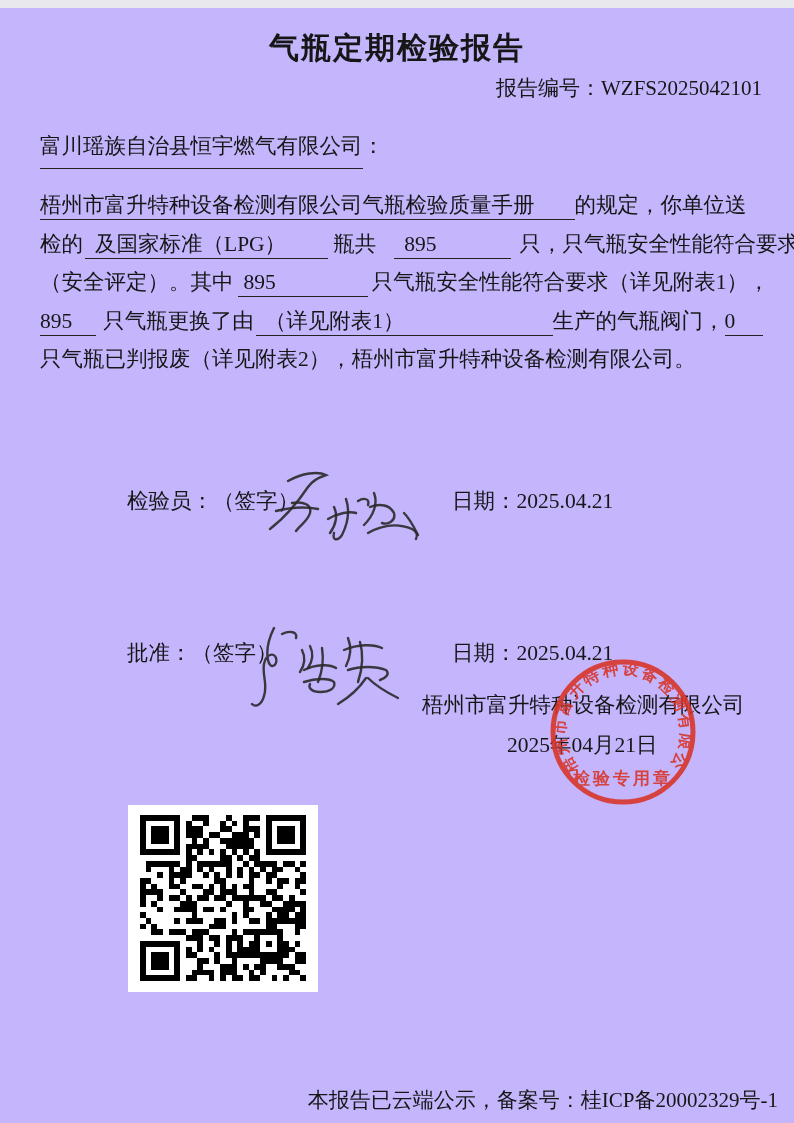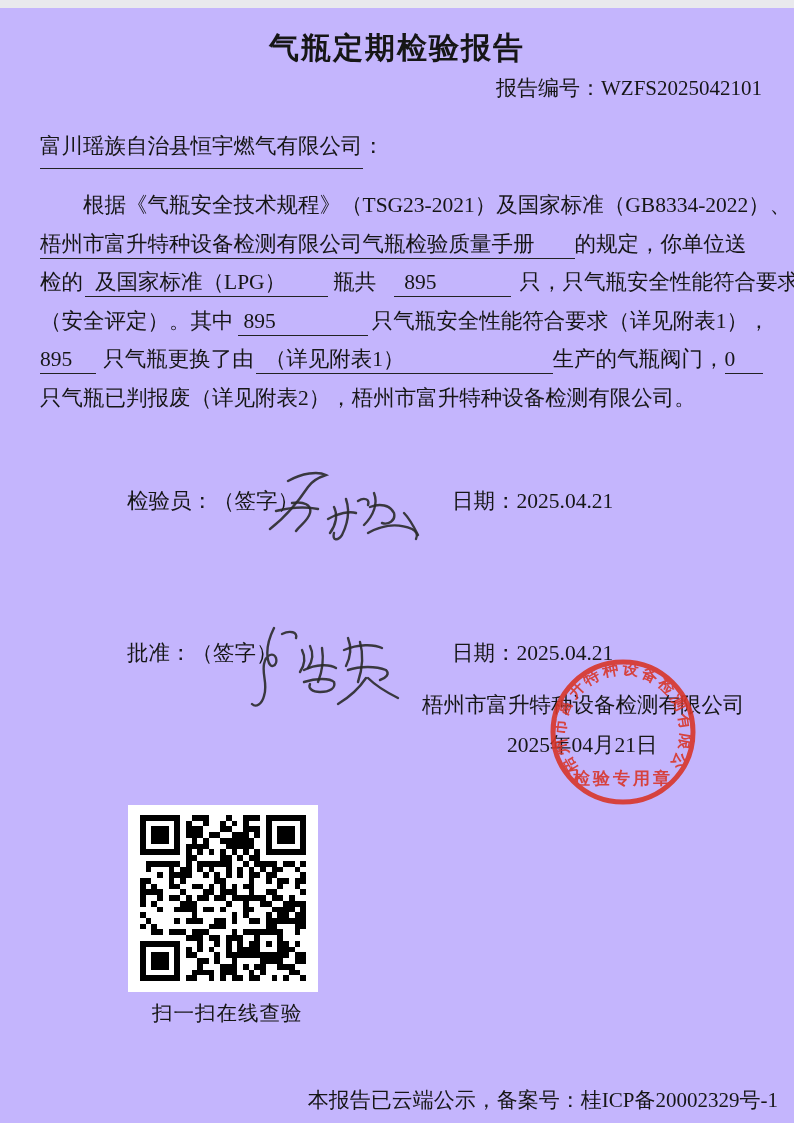--- a/index.html
+++ b/index.html
@@ -52,21 +52,20 @@
 
   <div class="report-no">
     <span>报告编号：</span><span>WZFS2025042101</span>
   </div>
 
   <div class="addressee">
     <span class="uline">富川瑶族自治县恒宇燃气有限公司</span><span>：</span>
   </div>
 
   <div class="body-paragraph">
-      <div class="bline indent"><span>根据《气瓶安全技术规程》（TSG23-2021）及国家标准（GB8334-2022）、</span></div>
       <div class="bline"><span class="u" style="padding-left: 0px; padding-right: 40px;">梧州市富升特种设备检测有限公司气瓶检验质量手册</span><span>的规定，你单位送</span></div>
       <div class="bline"><span>检的</span><span class="u" style="padding-left: 10px; padding-right: 42px; margin-left: 2px;">及国家标准（LPG）</span><span style="margin-left: 5px;">瓶共</span><span class="u" style="padding-left: 10px; padding-right: 75px; margin-left: 18px;">895</span><span style="margin-left: 8px;">只，只气瓶安全性能符合要求</span></div>
       <div class="bline"><span>（安全评定）。其中</span><span class="u" style="padding-left: 6px; padding-right: 92px; margin-left: 4px;">895</span><span style="margin-left: 4px;">只气瓶安全性能符合要求（详见附表1），</span></div>
       <div class="bline"><span class="u" style="padding-left: 0px; padding-right: 24px;">895</span><span style="margin-left: 7px;">只气瓶更换了由</span><span class="u" style="padding-left: 9px; padding-right: 148px; margin-left: 2px;">（详见附表1）</span><span>生产的气瓶阀门，</span><span class="u" style="padding-left: 0px; padding-right: 28px;">0</span></div>
       <div class="bline"><span>只气瓶已判报废（详见附表2），梧州市富升特种设备检测有限公司。</span></div>
     </div>
 
   <div class="sig-label" style="left:127px;top:478px;">检验员：（签字）</div>
   <svg class="signature-svg" style="left:258px;top:455px;" width="175" height="100" viewBox="0 0 175 100">
     <path class="sig-stroke" d="M30,18 C44,10 60,8 68,12 C62,14 54,18 50,24 C42,36 30,52 12,66"></path>
@@ -957,17 +956,16 @@
         <i></i>
         <i></i>
         <i class="on"></i>
         <i></i>
         <i class="on"></i>
         <i></i>
         <i></i>
         <i class="on"></i>
       </div>
   </div>
-  <div class="qr-caption">扫一扫在线查验</div>
 
   <div class="footer">本报告已云端公示，备案号：桂ICP备20002329号-1</div>
 
 </div>
 
 </body></html>

